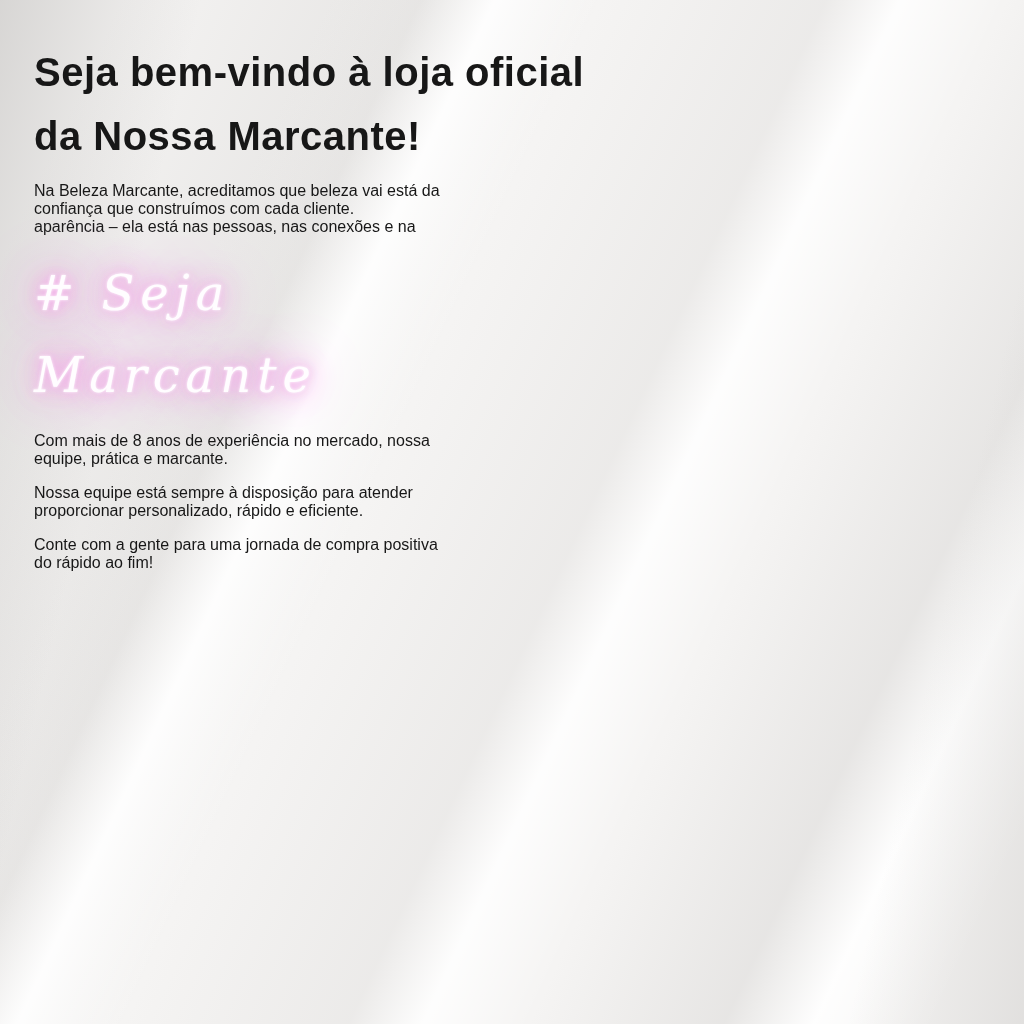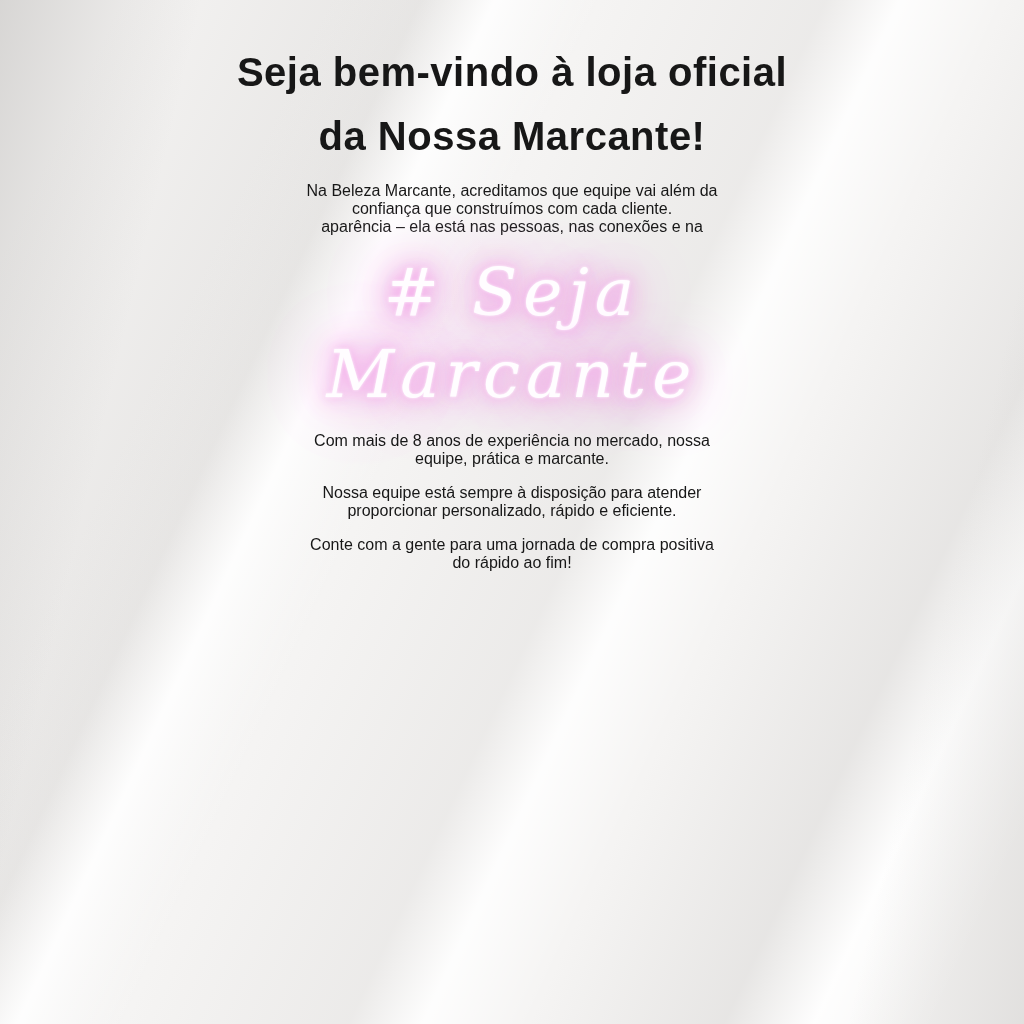--- a/index.html
+++ b/index.html
@@ -21,21 +21,21 @@
       linear-gradient(115deg,
         rgba(255,255,255,0) 22%, rgba(204,202,200,.22) 28%, rgba(255,255,255,.9) 33%,
         rgba(255,255,255,0) 40%, rgba(208,206,204,.25) 55%, rgba(255,255,255,.85) 60%,
         rgba(255,255,255,0) 67%, rgba(198,196,194,.30) 80%, rgba(255,255,255,.9) 86%,
         rgba(255,255,255,0) 94%),
       linear-gradient(295deg, rgba(255,255,255,0) 60%, rgba(205,203,201,.25) 78%, rgba(255,255,255,0) 92%);
   }
   .content{
     position:relative;
     padding:40px 34px 0;
-    text-align:center;
+    text-align:left;
   }
   .line{white-space:nowrap;}
   .title{
     margin:0;
     font-size:40px;
     line-height:64px;
     font-weight:700;
     letter-spacing:.5px;
   }
   .body-para{
@@ -47,21 +47,21 @@
   }
   .intro{margin-top:14px;}
   .neon{
     margin:6px 0 2px;
     font-family:"DejaVu Serif","Liberation Serif",serif;
     font-style:italic;
     font-weight:400;
     color:#fffdff;
   }
   .neon .line{
-    font-size:66px;
+    font-size:48px;
     line-height:82px;
     letter-spacing:6px;
     text-shadow:
       0 0 3px rgba(255,255,255,.95),
       0 0 10px #f6b9ee,
       0 0 22px #f09ae4,
       0 0 40px #ee8fe0,
       0 0 72px #f2a5e7,
       0 0 110px #f5c0ef;
   }
@@ -77,21 +77,21 @@
 
   <div class="content">
 
     <h1 class="title">
       <div class="line">Seja bem-vindo à loja oficial</div>
       <div class="line">da Nossa Marcante!</div>
     </h1>
 
     <p class="body-para intro">
       </p>
-      <div class="line">Na Beleza Marcante, acreditamos que equipe vai além da</div>
+      <div class="line">Na Beleza Marcante, acreditamos que beleza vai está da</div>
       <div class="line">confiança que construímos com cada cliente.</div>
       <div class="line">aparência – ela está nas pessoas, nas conexões e na</div>
     <p></p>
 
     <div class="neon">
       <div class="line"># Seja</div>
       <div class="line">Marcante</div>
     </div>
 
     <p class="body-para experience">

